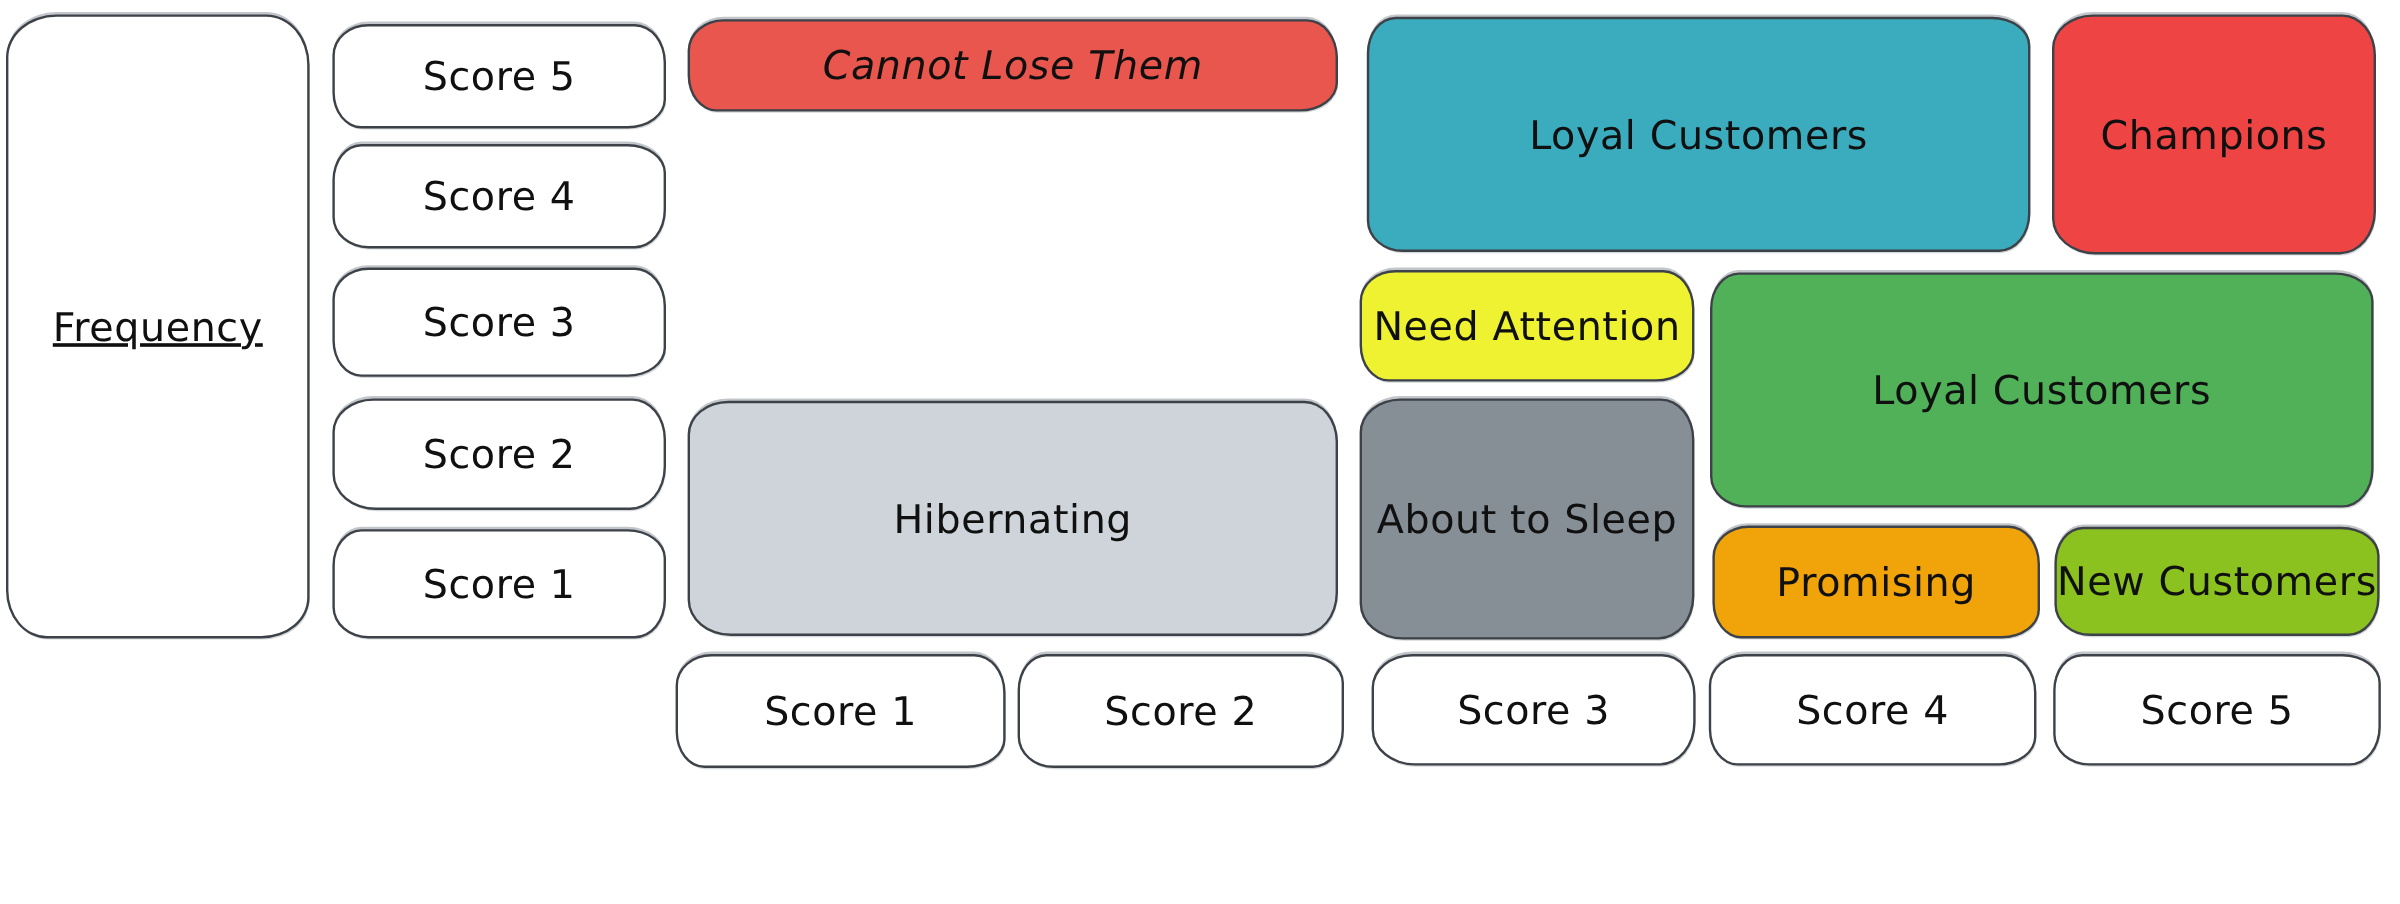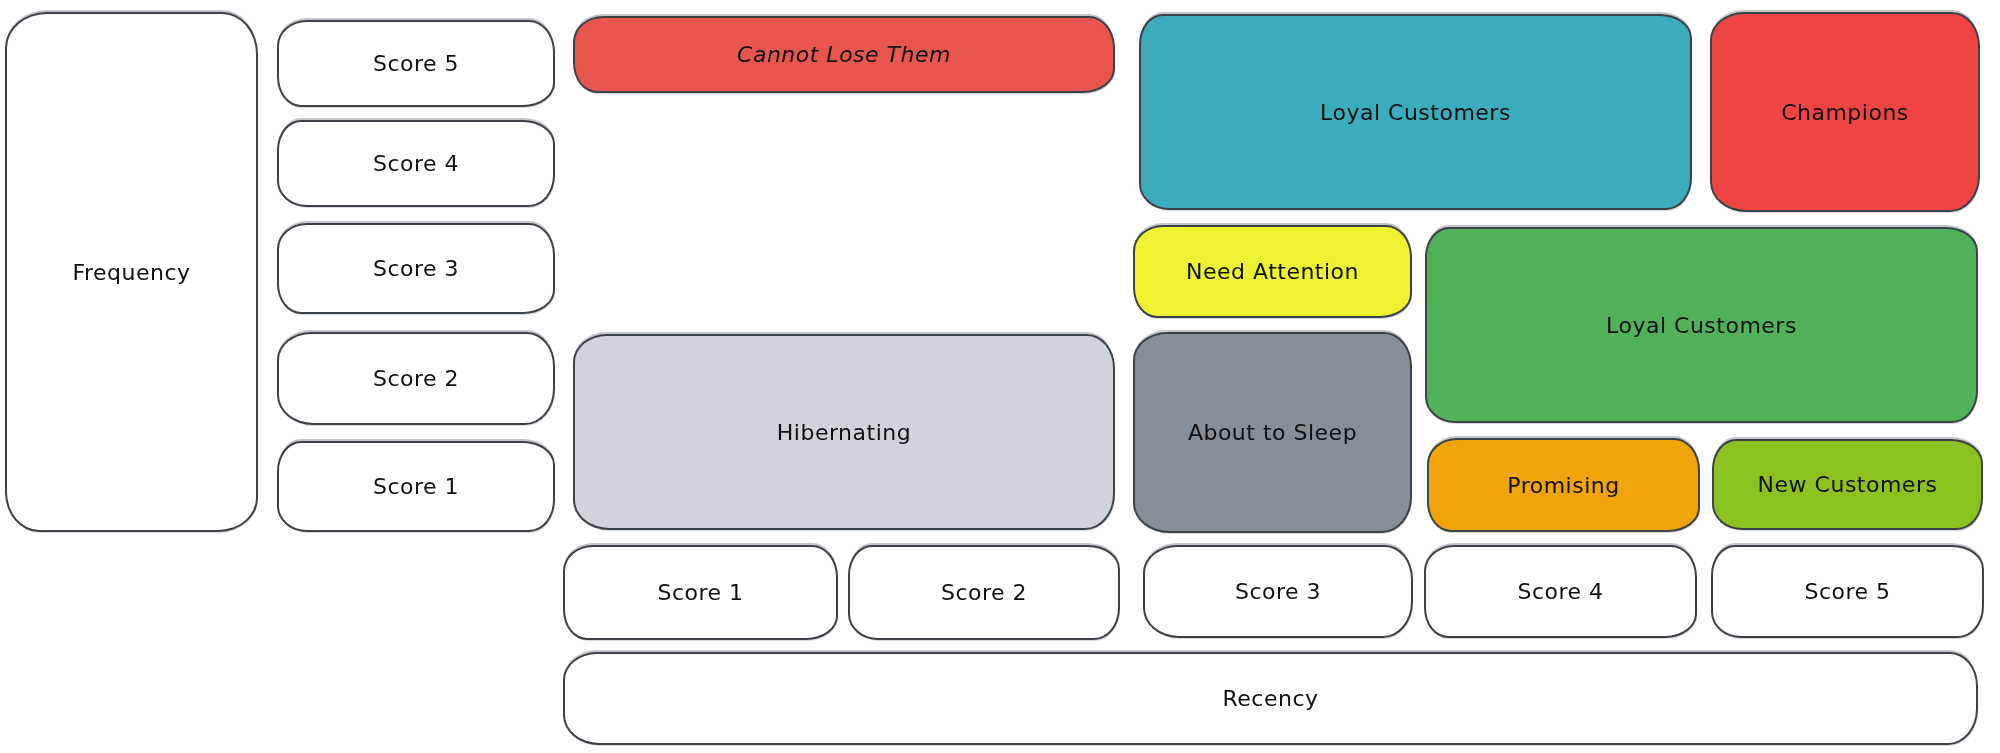--- a/index.html
+++ b/index.html
@@ -12,39 +12,39 @@
     --text:#101010;
     font-family:"DejaVu Sans","Liberation Sans",sans-serif;
   }
   .box{
     position:absolute;
     box-sizing:border-box;
     border:2.5px solid var(--outline);
     display:flex;align-items:center;justify-content:center;
     text-align:center;
     color:var(--text);
-    font-size:22px;
+    font-size:33px;
     letter-spacing:.5px;
     white-space:nowrap;
     box-shadow:0 -3px 0 -1px rgba(134,142,150,.5), 1px 2px 0 -1px rgba(134,142,150,.35);
   }
   .white{background:#ffffff;}
   
   .rA{border-radius:30px 26px 32px 24px / 26px 32px 24px 30px;}
   .rB{border-radius:24px 32px 26px 30px / 30px 24px 32px 26px;text-align:center;}
   .rC{border-radius:34px 28px 30px 36px / 28px 34px 36px 30px;}
   .rBig{border-radius:42px 36px 40px 34px / 36px 42px 34px 40px;}
   .lbl{display:inline-block;}
 </style>
 </head>
 <body>
 
 <div class="canvas" style="--outline: #3c4248; --text: #101010; background: rgb(255, 255, 255);">
 
-  <div class="box white rBig" style="left:5px;top:12px;width:253px;height:520px;">
+  <div class="box white rBig" style="left:5px;top:12px;width:253px;height:520px;text-decoration:underline;">
     <span class="lbl">Frequency</span>
   </div>
 
   <div class="box white rA" style="left:277px;top:20px;width:278px;height:87px;">
     <span class="lbl">Score 5</span>
   </div>
   <div class="box white rB" style="left:277px;top:120px;width:278px;height:87px;">
     <span class="lbl">Score 4</span>
   </div>
   <div class="box white rA" style="left:277px;top:223px;width:278px;height:91px;">
@@ -97,17 +97,14 @@
   <div class="box white rC" style="left:1143px;top:545px;width:270px;height:93px;">
     <span class="lbl">Score 3</span>
   </div>
   <div class="box white rA" style="left:1424px;top:545px;width:273px;height:93px;">
     <span class="lbl">Score 4</span>
   </div>
   <div class="box white rB" style="left:1711px;top:545px;width:273px;height:93px;">
     <span class="lbl">Score 5</span>
   </div>
 
-  <div class="box white rC" style="left:563px;top:652px;width:1415px;height:93px;">
-    <span class="lbl">Recency</span>
-  </div>
 
 </div>
 
 </body></html>

